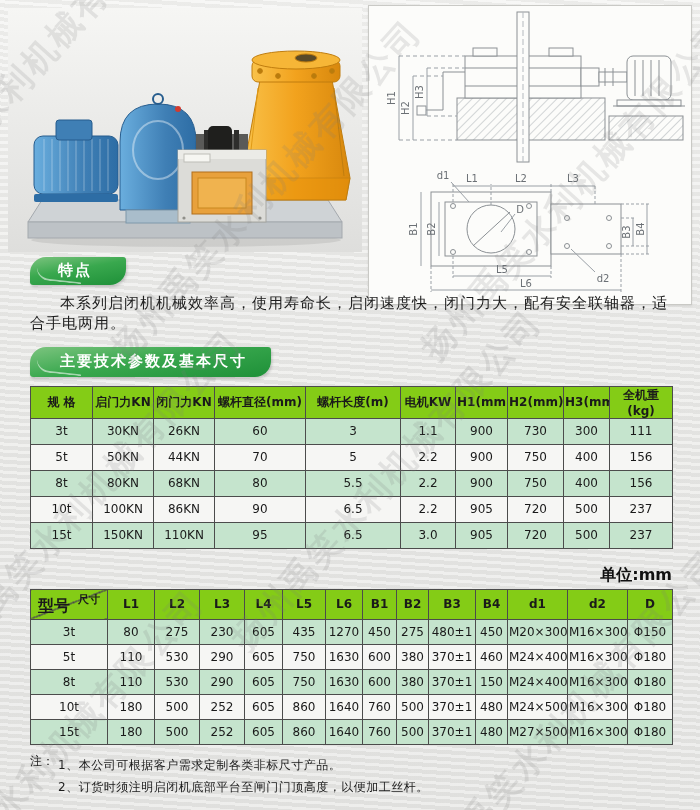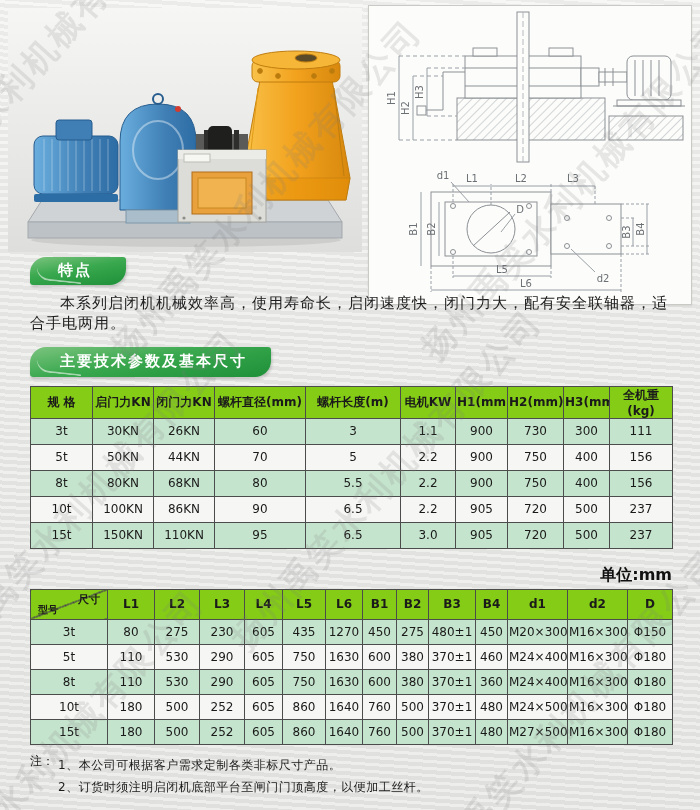--- a/index.html
+++ b/index.html
@@ -53,21 +53,21 @@
   tr.green td { background:#c5e4cd; }
   tr.white td { background:#f6f6f4; }
   #tech-table { margin-top:9px; }
   #dim-table td { height:25px; }
   .unit-note { text-align:right; font-size:16px; font-weight:bold; color:#111; margin:16px 0 3px 0; }
   th.corner {
     position:relative; padding:0;
     background-image:linear-gradient(to bottom right, transparent calc(50% - 0.7px), #4c4c4c calc(50% - 0.7px), #4c4c4c calc(50% + 0.7px), transparent calc(50% + 0.7px));
   }
   th.corner .c-top { position:absolute; top:2px; right:7px; font-size:11px; font-weight:bold; }
-  th.corner .c-bot { position:absolute; bottom:2px; left:7px; font-size:10px; font-weight:bold; }
+  th.corner .c-bot { position:absolute; bottom:2px; left:7px; font-size:16px; font-weight:bold; }
   .notes { display:flex; margin-top:7px; font-size:12px; color:#1c1c1c; line-height:1.5; }
   .notes-label { flex:0 0 auto; }
   .notes-list p { margin:4px; letter-spacing:.5px; }
   svg text { font-family:"DejaVu Sans","Liberation Sans",sans-serif; }
 </style>
 </head>
 <body>
 
 <div class="page">
 
@@ -444,21 +444,21 @@
             <td>8t</td>
             <td>110</td>
             <td>530</td>
             <td>290</td>
             <td>605</td>
             <td>750</td>
             <td>1630</td>
             <td>600</td>
             <td>380</td>
             <td>370±1</td>
-            <td>360</td>
+            <td>150</td>
             <td>M24×400</td>
             <td>M16×300</td>
             <td>Φ180</td>
           </tr>
           <tr class="white">
             <td>10t</td>
             <td>180</td>
             <td>500</td>
             <td>252</td>
             <td>605</td>

